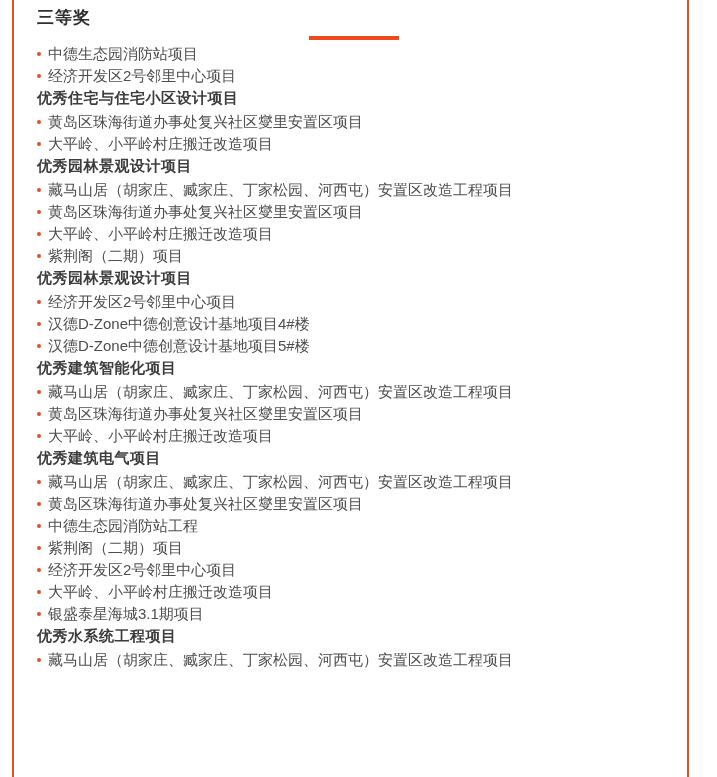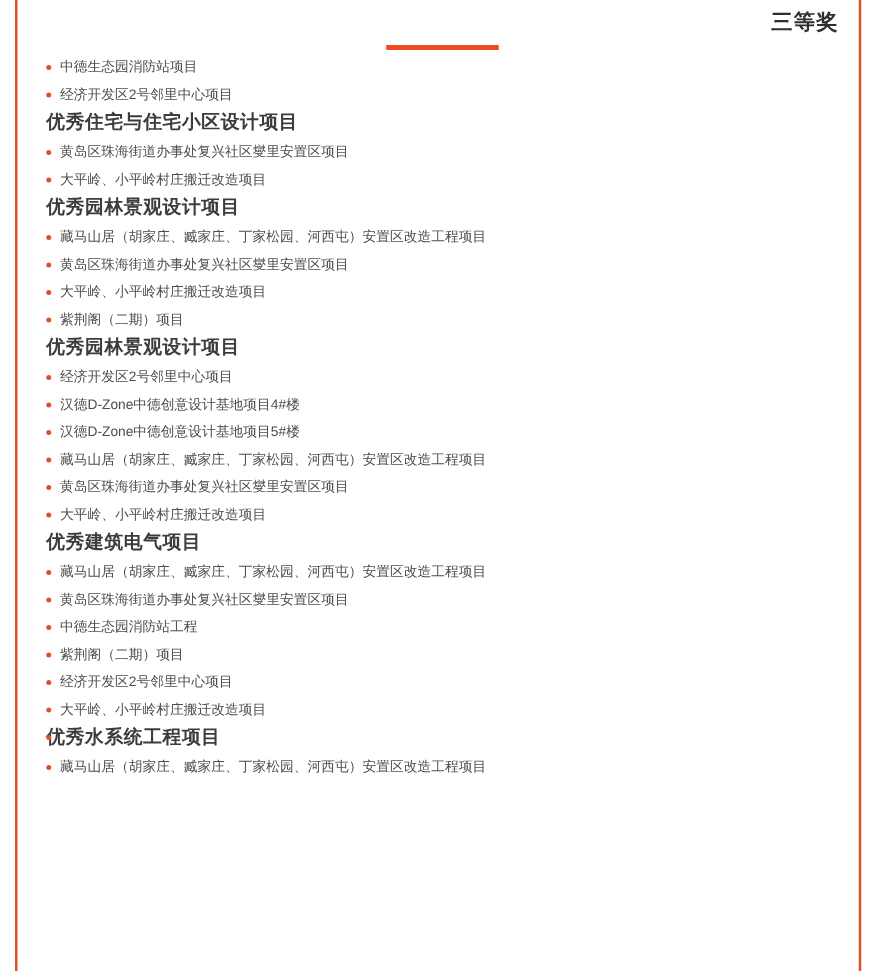--- a/index.html
+++ b/index.html
@@ -25,21 +25,21 @@
   .v-line.left  { left: 12px; }
   .v-line.right { left: 687px; }
   .content {
     position: absolute;
     left: 37px;
     top: 0;
     width: 634px;
   }
   .title {
     margin: 7px 0 0 0;
-    text-align: right;
+    text-align: left;
     font-size: 17px;
     line-height: 22px;
     font-weight: bold;
     color: #2f2f2f;
     letter-spacing: 1px;
   }
   .title-underline {
     width: 90px;
     height: 4px;
     margin: 7px auto 0 auto;
@@ -55,21 +55,21 @@
     letter-spacing: 0.5px;
   }
   ul.items {
     margin: 0;
     padding: 0;
     list-style: none;
   }
   li.item {
     position: relative;
     padding-left: 11px;
-    font-size: 11px;
+    font-size: 15px;
     line-height: 22px;
     color: var(--body-text, #4d4d4d);
   }
   .bullet {
     position: absolute;
     left: 0;
     top: 9px;
     width: 4px;
     height: 4px;
     border-radius: 50%;
@@ -159,20 +159,21 @@
   </li>
 
   <li class="item">
     <span class="bullet"></span>
     <span class="item-text">汉德D-Zone中德创意设计基地项目5#楼</span>
   </li>
 </ul>
   </section>
 
   <section class="section">
+    <h3 class="heading">优秀建筑智能化项目</h3>
     <ul class="items">
   <li class="item">
     <span class="bullet"></span>
     <span class="item-text">藏马山居（胡家庄、臧家庄、丁家松园、河西屯）安置区改造工程项目</span>
   </li>
 
   <li class="item">
     <span class="bullet"></span>
     <span class="item-text">黄岛区珠海街道办事处复兴社区燮里安置区项目</span>
   </li>
@@ -212,20 +213,21 @@
     <span class="item-text">经济开发区2号邻里中心项目</span>
   </li>
 
   <li class="item">
     <span class="bullet"></span>
     <span class="item-text">大平岭、小平岭村庄搬迁改造项目</span>
   </li>
 
   <li class="item">
     <span class="bullet"></span>
+    <span class="item-text">银盛泰星海城3.1期项目</span>
   </li>
 
 </ul>
   </section>
 
   <section class="section">
     <h3 class="heading">优秀水系统工程项目</h3>
     <ul class="items">
   <li class="item">
     <span class="bullet"></span>

